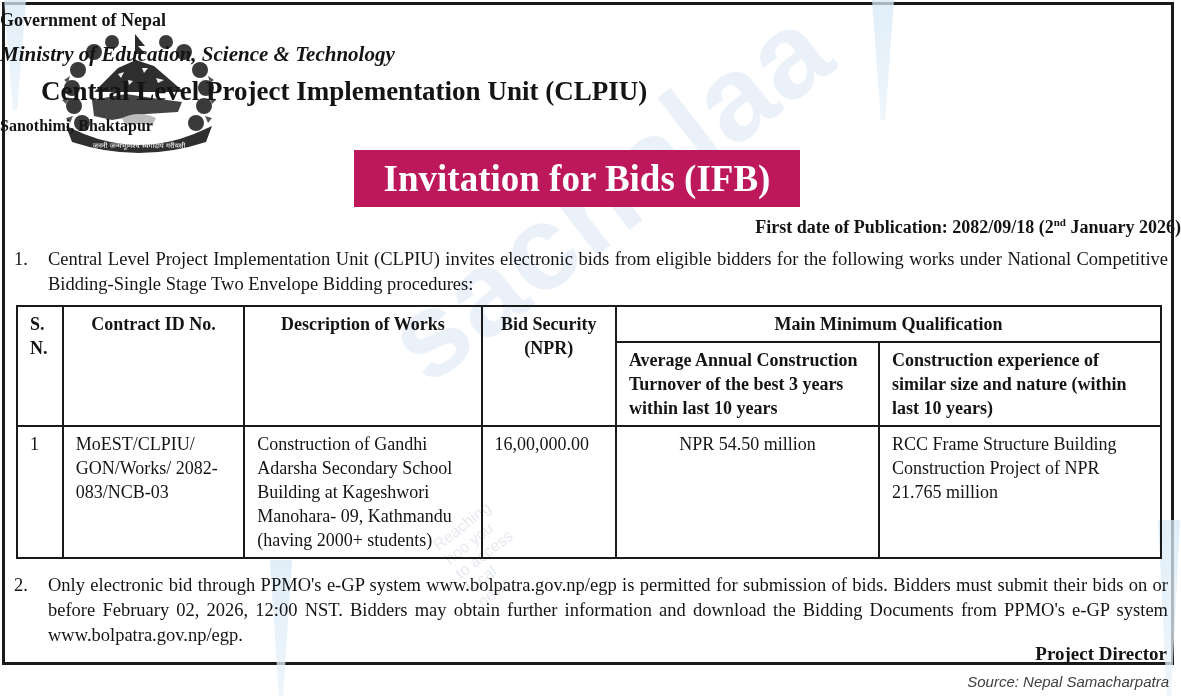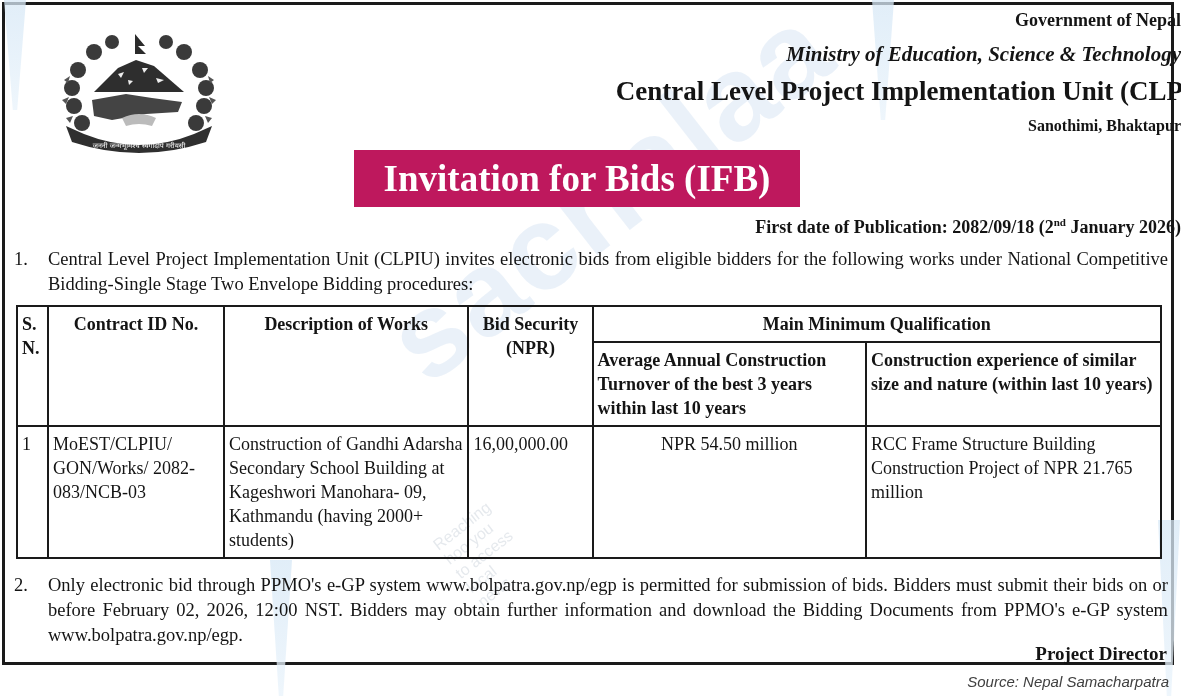--- a/index.html
+++ b/index.html
@@ -16,41 +16,41 @@
   .wm-text {
     position:absolute; left:360px; top:300px; font-family:"Liberation Sans",sans-serif;
     font-weight:bold; font-size:120px; color:#c6d9ee; opacity:.35; transform:rotate(-38deg);
     transform-origin:left top; letter-spacing:2px;
   }
   .wm-sub {
     position:absolute; left:430px; top:540px; font-family:"Liberation Sans",sans-serif;
     font-size:16px; color:#d5dbe2; opacity:.6; transform:rotate(-38deg); transform-origin:left top;
   }
   .emblem { position:absolute; left:56px; top:30px; width:166px; height:130px; }
-  .hdr { position:absolute; left:0; width:1181px; text-align:right; font-weight:bold; }
+  .hdr { position:absolute; left:0; width:1181px; text-align:left; font-weight:bold; }
   .h-gov { top:10px; font-size:18px; }
   .h-ministry { top:42px; font-size:21px;font-style:italic; }
   .h-unit { top:76px; font-size:27px;margin-left:41px; }
   .h-addr { top:117px; font-size:16px; }
   .ifb-box {
     position:absolute; left:354px; top:150px; width:446px; height:57px; background:#be185d;
     color:#fff; font-weight:bold; font-size:37px; text-align:center; line-height:57px;
   }
   .pubdate { position:absolute; left:0; width:1181px; top:216px; text-align:right; font-weight:bold; font-size:18px; }
   .pubdate sup { font-size:11px; }
   .para { position:absolute; left:14px; font-size:18.5px; line-height:25px; }
   .para .num { position:absolute; left:0; top:0; }
   .para .txt { position:absolute; left:34px; width:1120px; text-align:justify; }
   .p1 { top:247px; }
   .p2 { top:573px; }
   table.bids {
     position:absolute; left:16px; top:305px; width:1146px; border-collapse:collapse;
     font-size:18px; line-height:24px;
   }
-  table.bids td, table.bids th { border:2px solid #1a1a1a; vertical-align:top; padding:5px 4px;margin-left:44px; }
+  table.bids td, table.bids th { border:2px solid #1a1a1a; vertical-align:top; padding:5px 12px;margin-left:44px; }
   table.bids th { font-weight:bold; }
   .c-sn { width:20px; text-align:left; }
   .c-id { width:160px; text-align:center; }
   .c-desc { width:226px; text-align:center; }
   .c-bid { width:110px; text-align:center; }
   .c-turn { width:254px; text-align:left; }
   .c-exp { width:275px; text-align:left; }
   .body-row td { text-align:left; height:110px; font-weight:normal; }
   .body-row td.turnover { text-align:center; }
   .signature { position:absolute; right:14px; top:643px; font-weight:bold; font-size:19px; }

